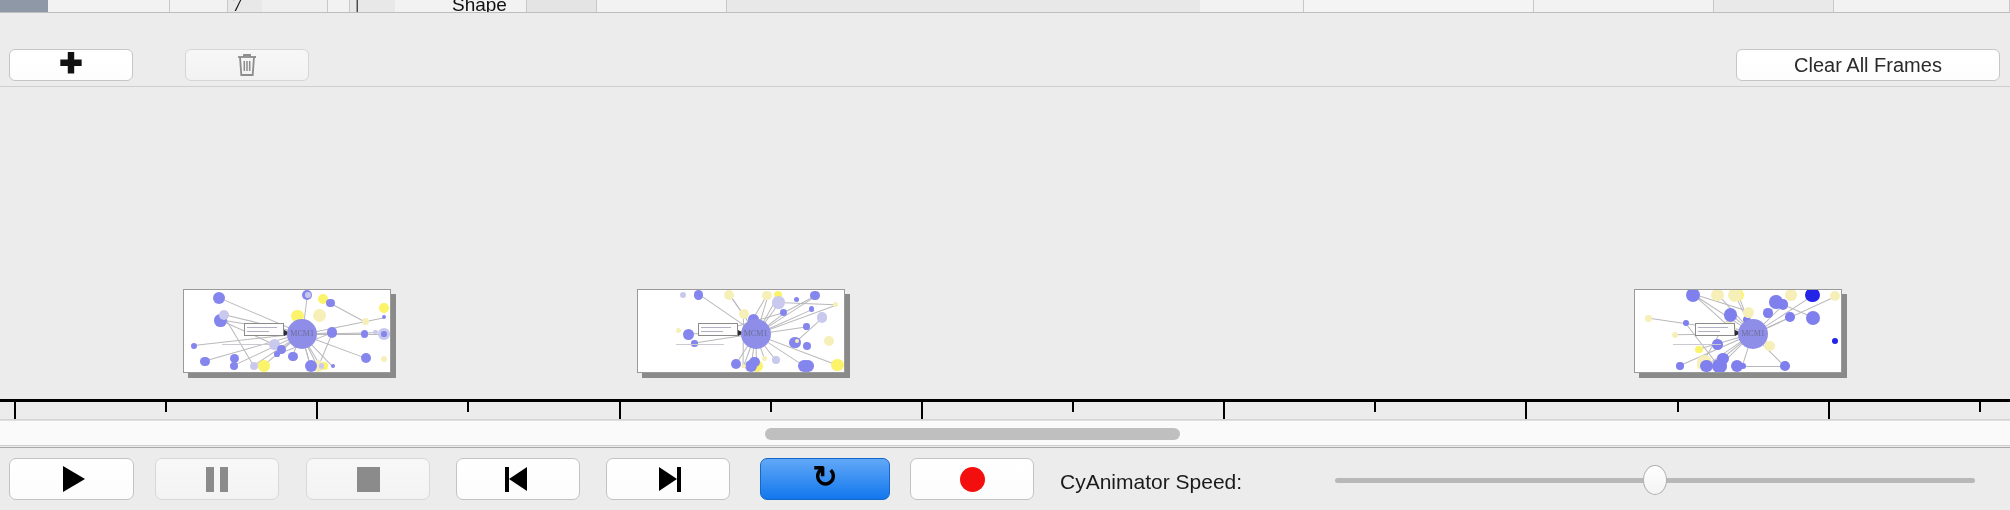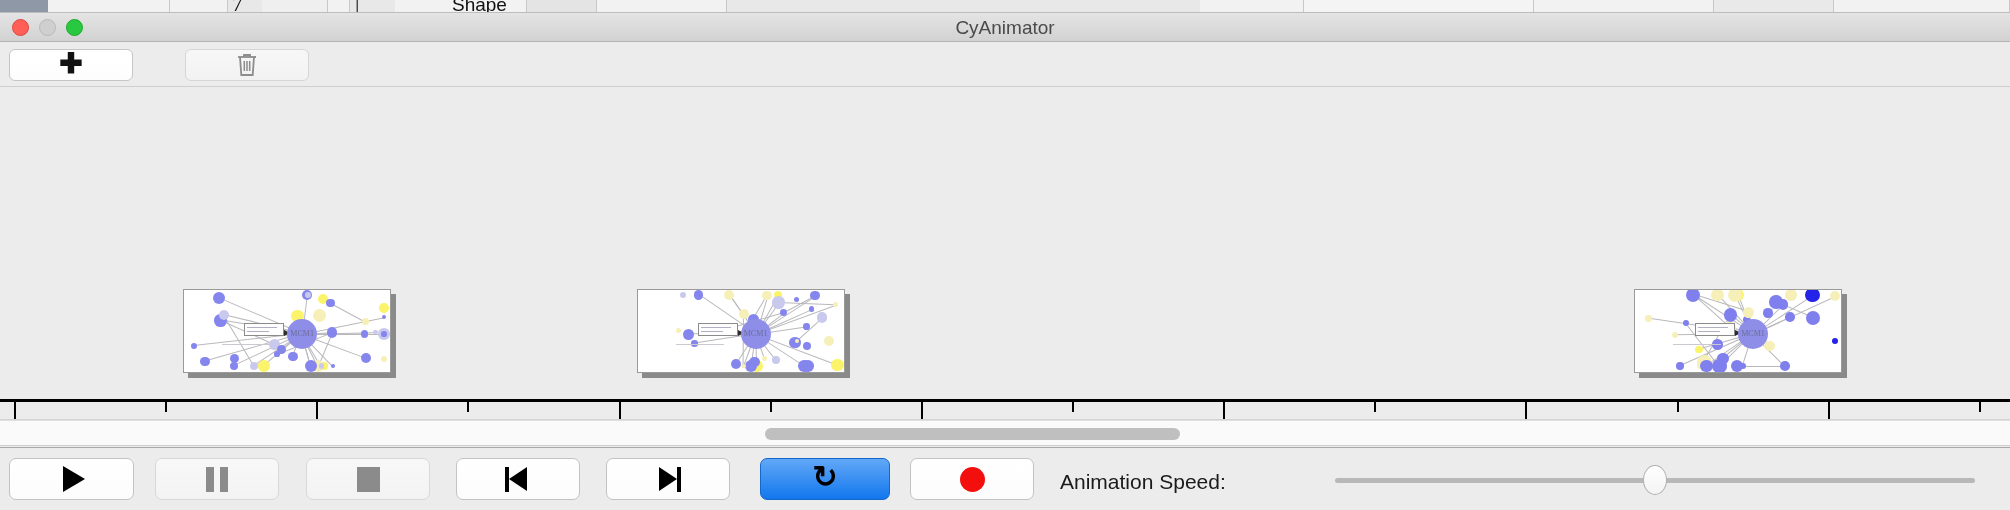--- a/index.html
+++ b/index.html
@@ -156,44 +156,39 @@
     <div class="bg-chunk" style="left:597px;width:130px;"></div>
     <div class="bg-text" style="left:452px;">Shape</div>
     <div class="bg-chunk" style="left:1200px;width:104px;"></div>
     <div class="bg-chunk" style="left:1304px;width:230px;background:#f4f4f4;"></div>
     <div class="bg-chunk" style="left:1534px;width:180px;"></div>
     <div class="bg-chunk" style="left:1714px;width:120px;background:#e9e9e9;"></div>
     <div class="bg-chunk" style="left:1834px;width:176px;"></div>
   </div>
   <div class="bg-underline"></div>
 
-  <div class="titlebar">
-    <div class="lights">
-      <div class="light red"></div>
-      <div class="light yellow"></div>
-      <div class="light green"></div>
-    </div>
-    <div class="win-title">CyAnimator</div>
-  </div>
 
   <div class="toolbar">
 
     <div class="tbtn enabled" id="btn-add">
       <span class="plus-icon">✚</span>
     </div>
 
     <div class="tbtn disabled" id="btn-del">
       <svg width="22" height="26" viewBox="0 0 22 26">
         <path d="M2 5 H20" stroke="#8d8d8d" stroke-width="1.8" fill="none"></path>
         <path d="M8 5 V3 H14 V5" stroke="#8d8d8d" stroke-width="1.8" fill="none"></path>
         <path d="M4 5 L5.3 23 H16.7 L18 5" stroke="#8d8d8d" stroke-width="1.8" fill="none"></path>
         <path d="M8.3 9 V19 M11 9 V19 M13.7 9 V19" stroke="#8d8d8d" stroke-width="1.5" fill="none"></path>
       </svg>
     </div>
 
+    <div class="tbtn enabled" id="btn-clear">
+      <span class="clear-label">Clear All Frames</span>
+    </div>
   </div>
 
   <div class="timeline">
     <div id="frames-layer">
         <div class="frame" style="left: 183.143px;">
           <div class="shadow"></div>
           <div class="thumb">
             <div class="edge" style="left: 118px; top: 44px; width: 82px; transform: rotate(0.0003959rad);"></div>
             <div class="edge" style="left: 118px; top: 44px; width: 101.06px; transform: rotate(2.86581rad);"></div>
             <div class="edge" style="left: 118px; top: 44px; width: 82px; transform: rotate(0.0007569rad);"></div>
@@ -470,20 +465,20 @@
     </div>
 
     <div class="cbtn blue" style="left:760px; width:130px;">
       <span class="ico-loop">↻</span>
     </div>
 
     <div class="cbtn on" style="left:910px; width:124px;">
       <span class="ico-record"></span>
     </div>
 
-    <div class="speed-label" style="left:1060px;">Animation Speed:</div>
+    <div class="speed-label" style="left:1060px;">CyAnimator Speed:</div>
 
     <div class="slider" id="speed-slider" style="left:1335px; width:640px;">
       <div class="slider-thumb" id="speed-thumb" style="left: calc(50% - 12px);"></div>
     </div>
   </div>
 
 </div>
 
 </body></html>

